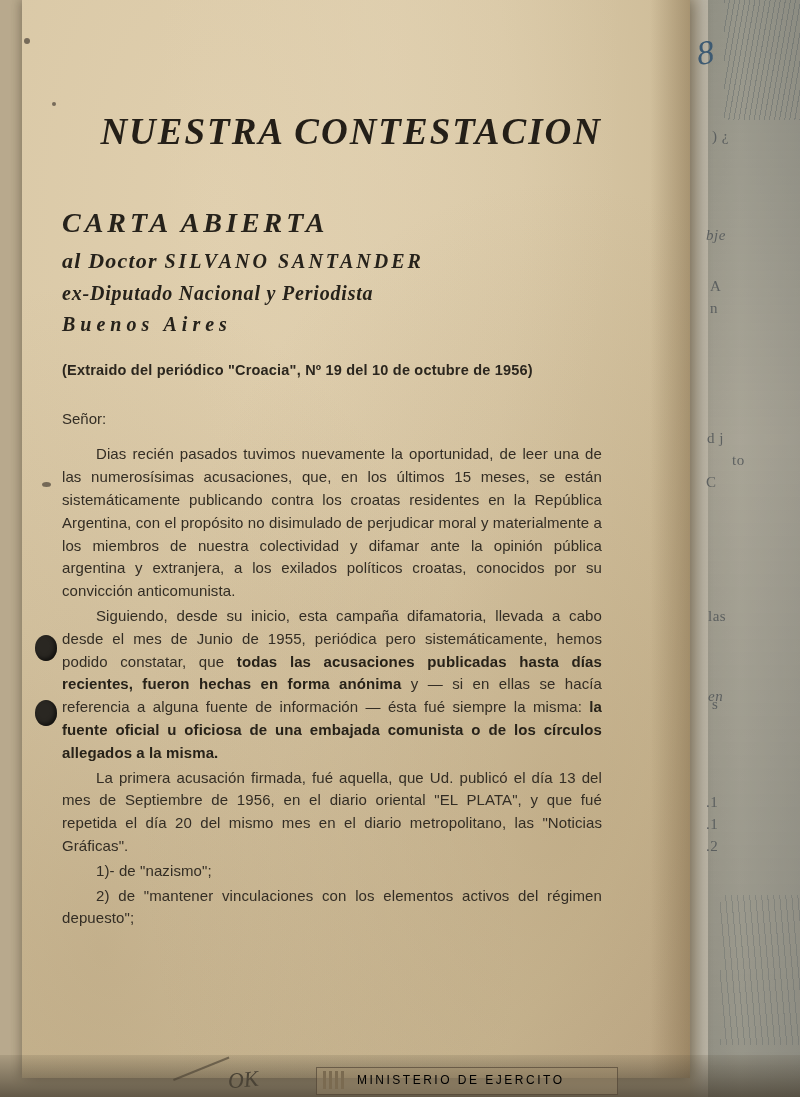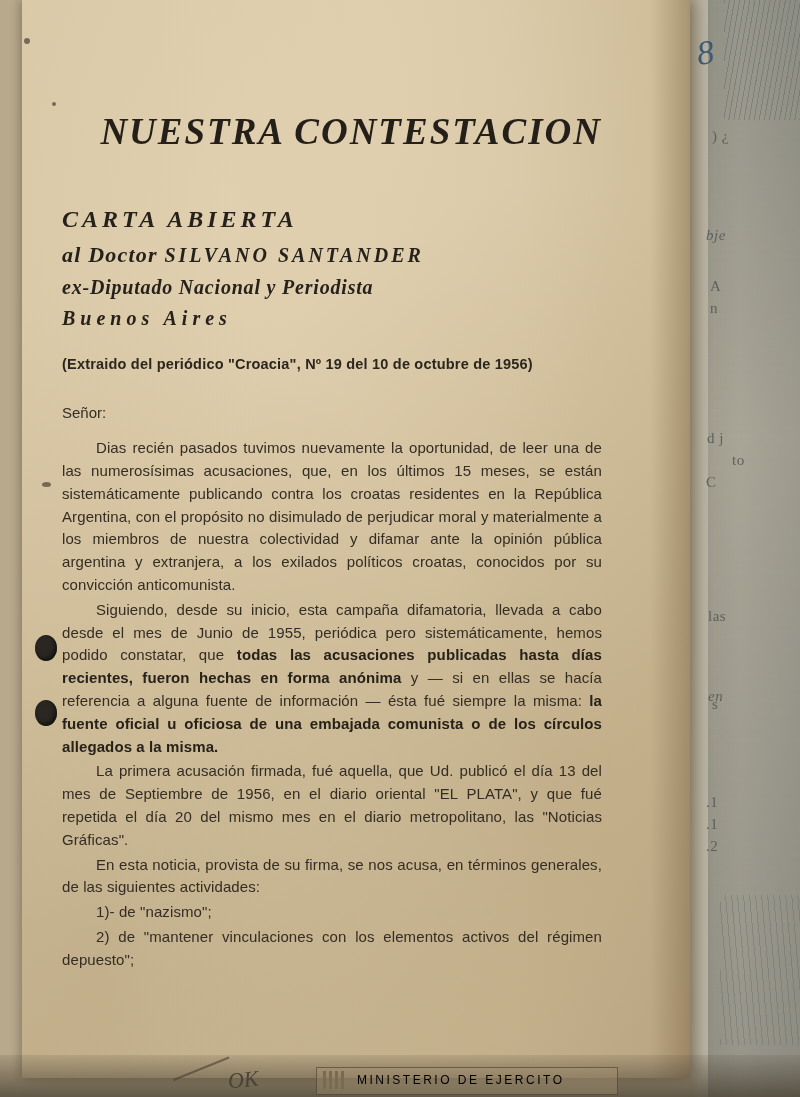--- a/index.html
+++ b/index.html
@@ -147,21 +147,21 @@
     color: #241f18;
   }
 
   .subtitle {
     font-family: "Liberation Serif", serif;
     font-style: italic;
     font-weight: bold;
     color: #26221b;
     line-height: 1.55;
   }
-  .sub1 { font-size: 24px; letter-spacing: 4px; margin-top: 48px; }
+  .sub1 { font-size: 28px; letter-spacing: 4px; margin-top: 48px; }
   .sub2 { font-size: 22px; letter-spacing: 1.2px; }
   .sub2 .big { font-size: 20px; letter-spacing: 3px; }
   .sub3 { font-size: 20px; letter-spacing: .8px; }
   .sub4 { font-size: 20px; letter-spacing: 5px; }
 
   .source {
     margin-top: 22px;
     font-family: "Liberation Sans", sans-serif;
     font-weight: bold;
     font-size: 14.5px;
@@ -288,21 +288,20 @@
     <div class="salutation">Señor:</div>
 
     <div style="margin-top:16px;">
 
       <p class="body first"><span>Dias recién pasados tuvimos nuevamente la oportunidad, de leer una de las numerosísimas acusaciones, que, en los últimos 15 meses, se están sistemáticamente publicando contra los croatas residentes en la República Argentina, con el propósito no disimulado de perjudicar moral y materialmente a los miembros de nuestra colectividad y difamar ante la opinión pública argentina y extranjera, a los exilados políticos croatas, conocidos por su convicción anticomunista.</span></p>
 
       <p class="body"><span>Siguiendo, desde su inicio, esta campaña difamatoria, llevada a cabo desde el mes de Junio de 1955, periódica pero sistemáticamente, hemos podido constatar, que </span><span class="bold">todas las acusaciones publicadas hasta días recientes, fueron hechas en forma anónima</span><span> y — si en ellas se hacía referencia a alguna fuente de información — ésta fué siempre la misma: </span><span class="bold">la fuente oficial u oficiosa de una embajada comunista o de los círculos allegados a la misma.</span></p>
 
       <p class="body"><span>La primera acusación firmada, fué aquella, que Ud. publicó el día 13 del mes de Septiembre de 1956, en el diario oriental "EL PLATA", y que fué repetida el día 20 del mismo mes en el diario metropolitano, las "Noticias Gráficas".</span></p>
 
-      <p class="body"><span>En esta noticia, provista de su firma, se nos acusa, en términos generales, de las siguientes actividades:</span></p>
 
       <p class="body item">1)- de "nazismo";</p>
       <p class="body item">2) de "mantener vinculaciones con los elementos activos del régimen depuesto";</p>
 
     </div>
   </div>
 
   <div class="bottom-band"></div>
   <div class="hand-slash"></div>
   <div class="hand-ok">OK</div>

